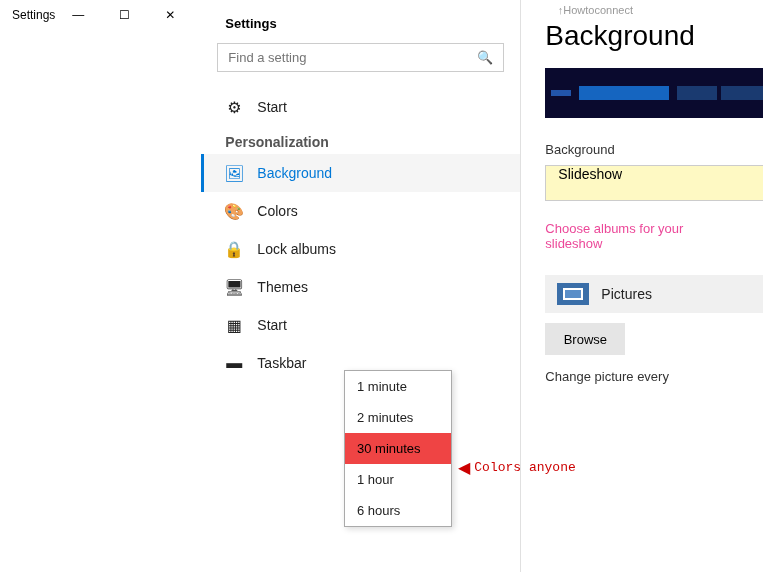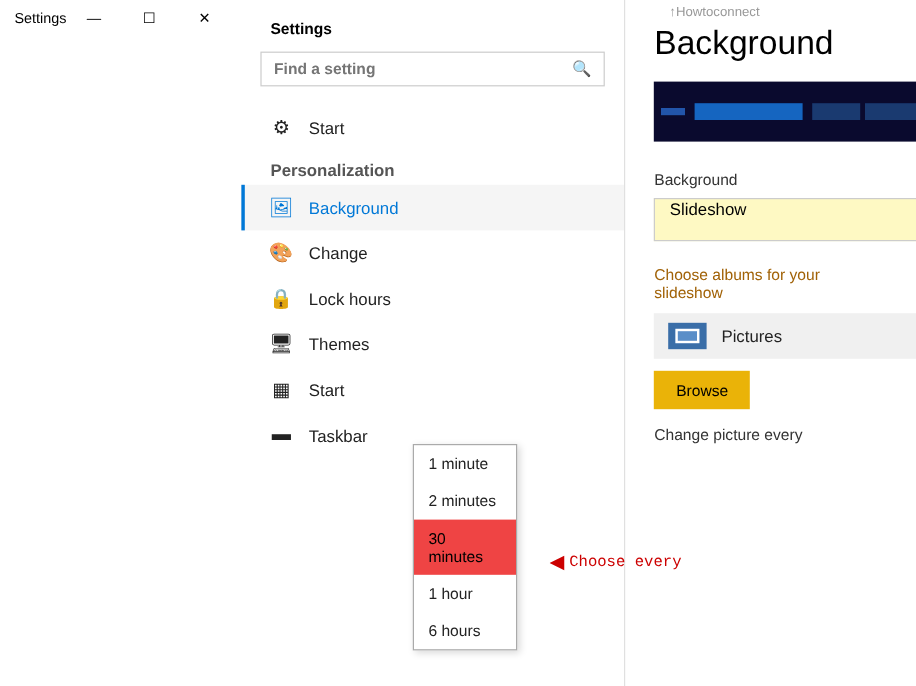--- a/index.html
+++ b/index.html
@@ -87,21 +87,20 @@
       padding: 6px 10px;
       background: #fff;
     }
     .search-input {
       border: none;
       outline: none;
       font-size: 13px;
       flex: 1;
       color: #666;
       background: transparent;
-      font-weight: bold;
     }
     .search-icon-wrap {
       color: #666;
       font-size: 13px;
     }
     .section-label {
       font-size: 14px;
       font-weight: 600;
       color: #555;
       padding: 8px 24px 4px 24px;
@@ -204,22 +203,22 @@
       justify-content: space-between;
       cursor: pointer;
     }
     .dropdown-arrow {
       font-size: 12px;
       color: #333;
     }
 
     .album-label {
       font-size: 13px;
-      color: #a16207;
-      margin-bottom: 10px;
+      color: #ec4899;
+      margin-bottom: 24px;
     }
 
     
     .album-item {
       display: flex;
       align-items: center;
       gap: 12px;
       background: #f0f0f0;
       padding: 8px 12px;
       width: 323px;
@@ -241,21 +240,21 @@
     }
     .album-name {
       font-size: 14px;
       color: #222;
     }
 
     
     .browse-btn {
       width: 80px;
       height: 32px;
-      background: #eab308;
+      background: #e5e5e5;
       border: none;
       font-size: 13px;
       cursor: pointer;
       margin-bottom: 14px;
       display: flex;
       align-items: center;
       justify-content: center;
     }
 
     
@@ -263,21 +262,21 @@
       font-size: 13px;
       color: #333;
       margin-bottom: 6px;
     }
 
     
     .dropdown-popup {
       position: absolute;
       top: 370px;
       left: 344px;
-      width: 87px;
+      width: 108px;
       background: #fff;
       border: 1px solid #aaa;
       z-index: 100;
       box-shadow: 2px 2px 6px rgba(0,0,0,0.15);
     }
     .dropdown-popup-item {
       padding: 8px 12px;
       font-size: 13px;
       color: #222;
       cursor: pointer;
@@ -337,25 +336,25 @@
       </div>
 
       <div class="section-label">Personalization</div>
 
       <div class="nav-item active">
         <span class="nav-icon">🖼</span>
         <span>Background</span>
       </div>
       <div class="nav-item">
         <span class="nav-icon">🎨</span>
-        <span>Change</span>
+        <span>Colors</span>
       </div>
       <div class="nav-item">
         <span class="nav-icon">🔒</span>
-        <span>Lock hours</span>
+        <span>Lock albums</span>
       </div>
       <div class="nav-item">
         <span class="nav-icon">🖥</span>
         <span>Themes</span>
       </div>
       <div class="nav-item">
         <span class="nav-icon">▦</span>
         <span>Start</span>
       </div>
       <div class="nav-item">
@@ -400,15 +399,15 @@
   <div class="dropdown-popup">
     <div class="dropdown-popup-item">1 minute</div>
     <div class="dropdown-popup-item">2 minutes</div>
     <div class="dropdown-popup-item selected">30 minutes</div>
     <div class="dropdown-popup-item">1 hour</div>
     <div class="dropdown-popup-item">6 hours</div>
   </div>
 
   <div class="annotation-arrow">
     <span class="arrow-line">◀</span>
-    <span class="annotation-text">Choose every</span>
+    <span class="annotation-text">Colors anyone</span>
   </div>
 </div>
 
 </body></html>

